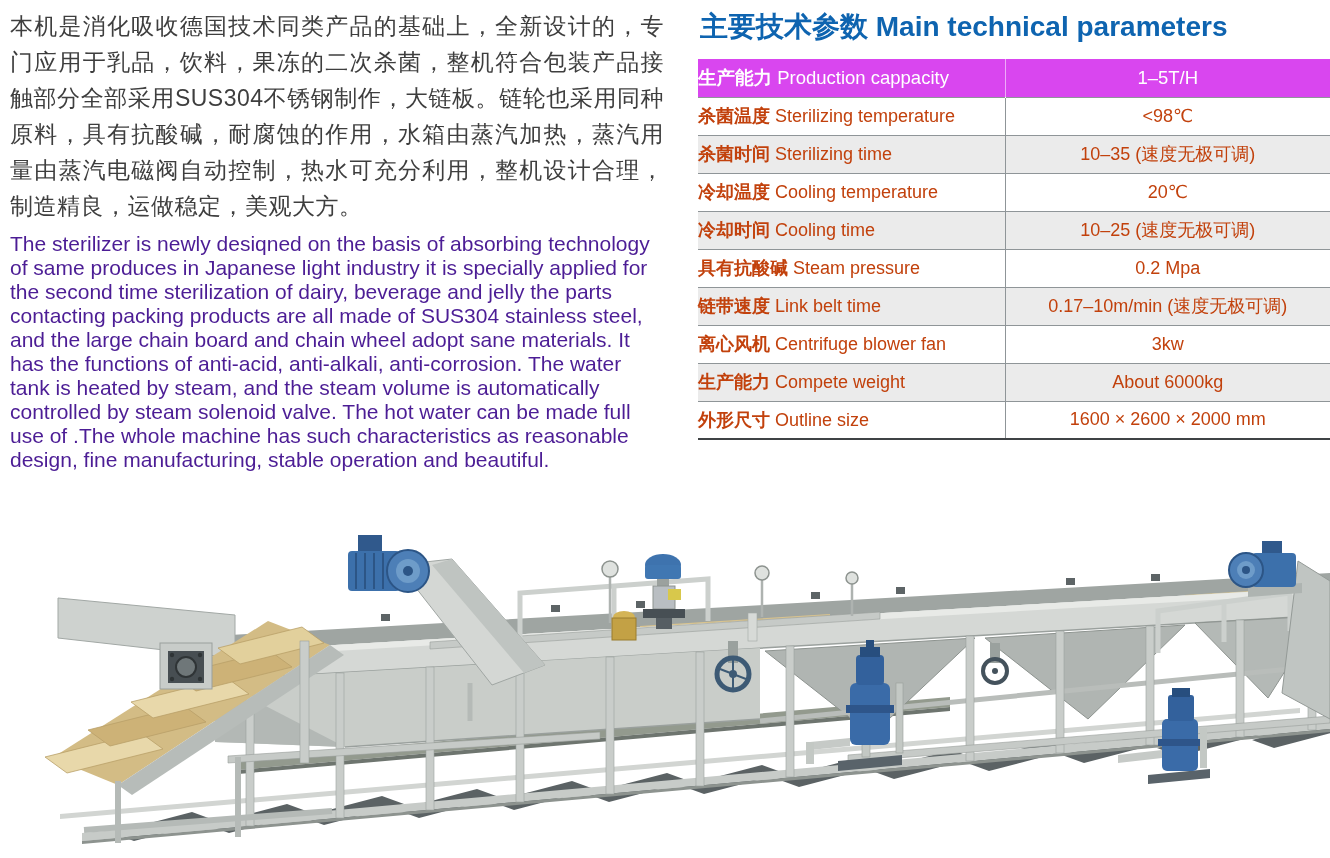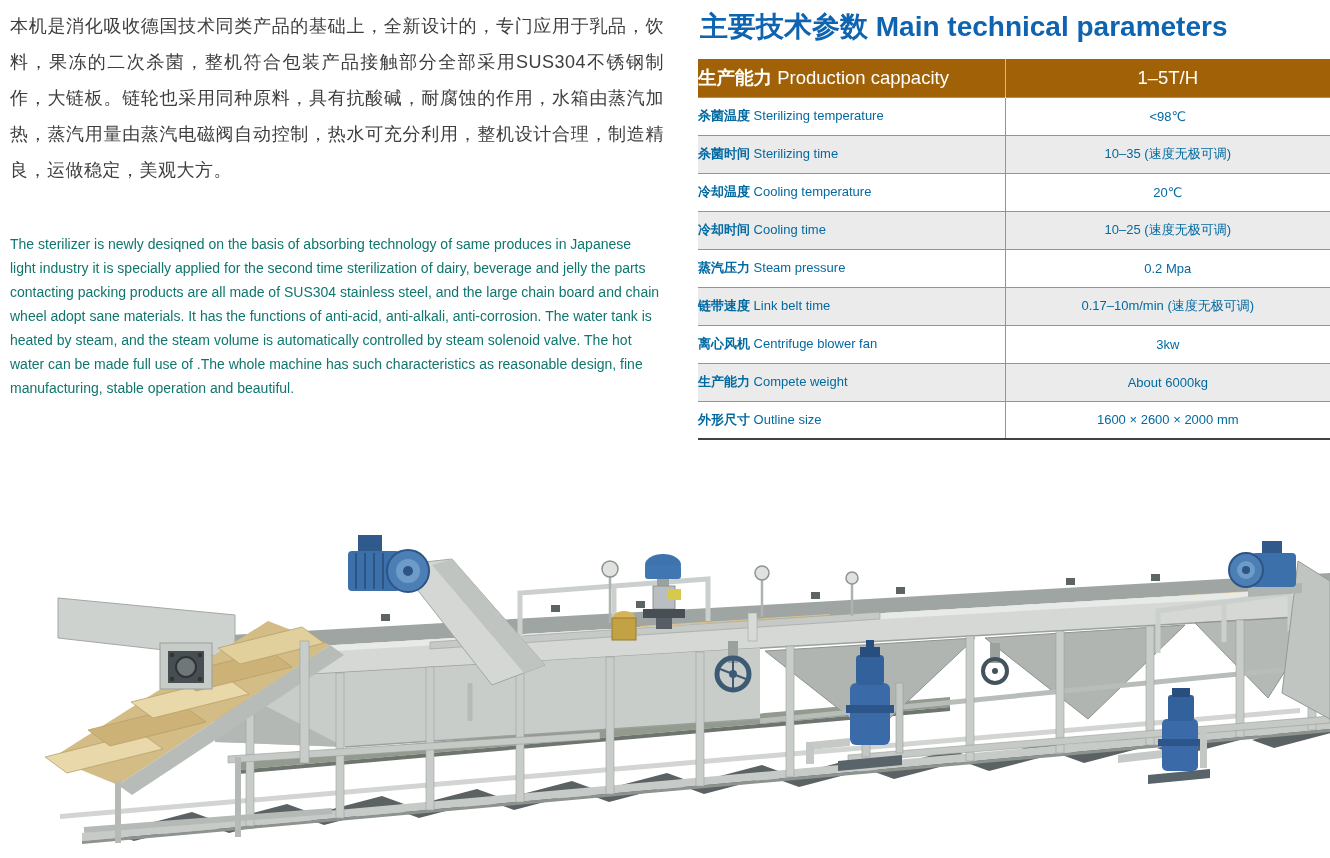--- a/index.html
+++ b/index.html
@@ -3,45 +3,45 @@
 <meta charset="utf-8">
 <style>
   html,body{margin:0;padding:0;}
   body{
     width:1330px;height:858px;position:relative;overflow:hidden;
     background:#ffffff;
     font-family:"Liberation Sans","DejaVu Sans",sans-serif;
   }
   .intro-zh{
     position:absolute;left:10px;top:8px;width:654px;
-    font-size:18px;line-height:36px;color:#3e3e3e;
+    font-size:23px;line-height:36px;color:#3e3e3e;
     text-align:justify;letter-spacing:.5px;
   }
   .intro-en{
     position:absolute;left:10px;top:232px;width:650px;
-    font-size:14px;line-height:24px;color:#0f766e;
+    font-size:21px;line-height:24px;color:#4c1d95;
   }
   .params{position:absolute;left:698px;top:8px;width:632px;}
   .params-title{
     margin:0 0 13px 2px;font-size:28px;font-weight:bold;color:#0e64b0;
   }
   table.params-table{
     width:100%;border-collapse:collapse;table-layout:fixed;
     border-bottom:2px solid #3f4345;
   }
   table.params-table tr{height:38px;}
   table.params-table td{
-    font-size:13px;color:#0369a1;border-top:1px solid #8f9598;
+    font-size:18px;color:#c2410c;border-top:1px solid #8f9598;
     padding:0;vertical-align:middle;
   }
   td.label{padding-left:14px;width:48.5%;border-right:1px solid #8f9598;}
   td.label .zh{font-weight:bold;}
   td.value{text-align:center;}
   tr.alt{background:#ebebeb;}
-  tr.header{height:46px;background:#a16207;}
+  tr.header{height:46px;background:#d946ef;}
   tr.header td{color:#ffffff;font-size:18.5px;border-top:none;}
   tr.header td.label{border-right:1px solid rgba(255,255,255,.55);}
   tr.header td.label .zh{font-weight:bold;}
   .machine{position:absolute;left:0;top:523px;width:1330px;height:335px;}
   .machine svg{display:block;}
 </style>
 </head>
 <body>
 
 <div class="intro-zh">本机是消化吸收德国技术同类产品的基础上，全新设计的，专门应用于乳品，饮料，果冻的二次杀菌，整机符合包装产品接触部分全部采用SUS304不锈钢制作，大链板。链轮也采用同种原料，具有抗酸碱，耐腐蚀的作用，水箱由蒸汽加热，蒸汽用量由蒸汽电磁阀自动控制，热水可充分利用，整机设计合理，制造精良，运做稳定，美观大方。</div>
@@ -65,21 +65,21 @@
         </tr>
         <tr>
           <td class="label"><span class="zh">冷却温度</span> Cooling temperature</td>
           <td class="value">20℃</td>
         </tr>
         <tr class="alt">
           <td class="label"><span class="zh">冷却时间</span> Cooling time</td>
           <td class="value">10–25 (速度无极可调)</td>
         </tr>
         <tr>
-          <td class="label"><span class="zh">蒸汽压力</span> Steam pressure</td>
+          <td class="label"><span class="zh">具有抗酸碱</span> Steam pressure</td>
           <td class="value">0.2 Mpa</td>
         </tr>
         <tr class="alt">
           <td class="label"><span class="zh">链带速度</span> Link belt time</td>
           <td class="value">0.17–10m/min (速度无极可调)</td>
         </tr>
         <tr>
           <td class="label"><span class="zh">离心风机</span> Centrifuge blower fan</td>
           <td class="value">3kw</td>
         </tr>

